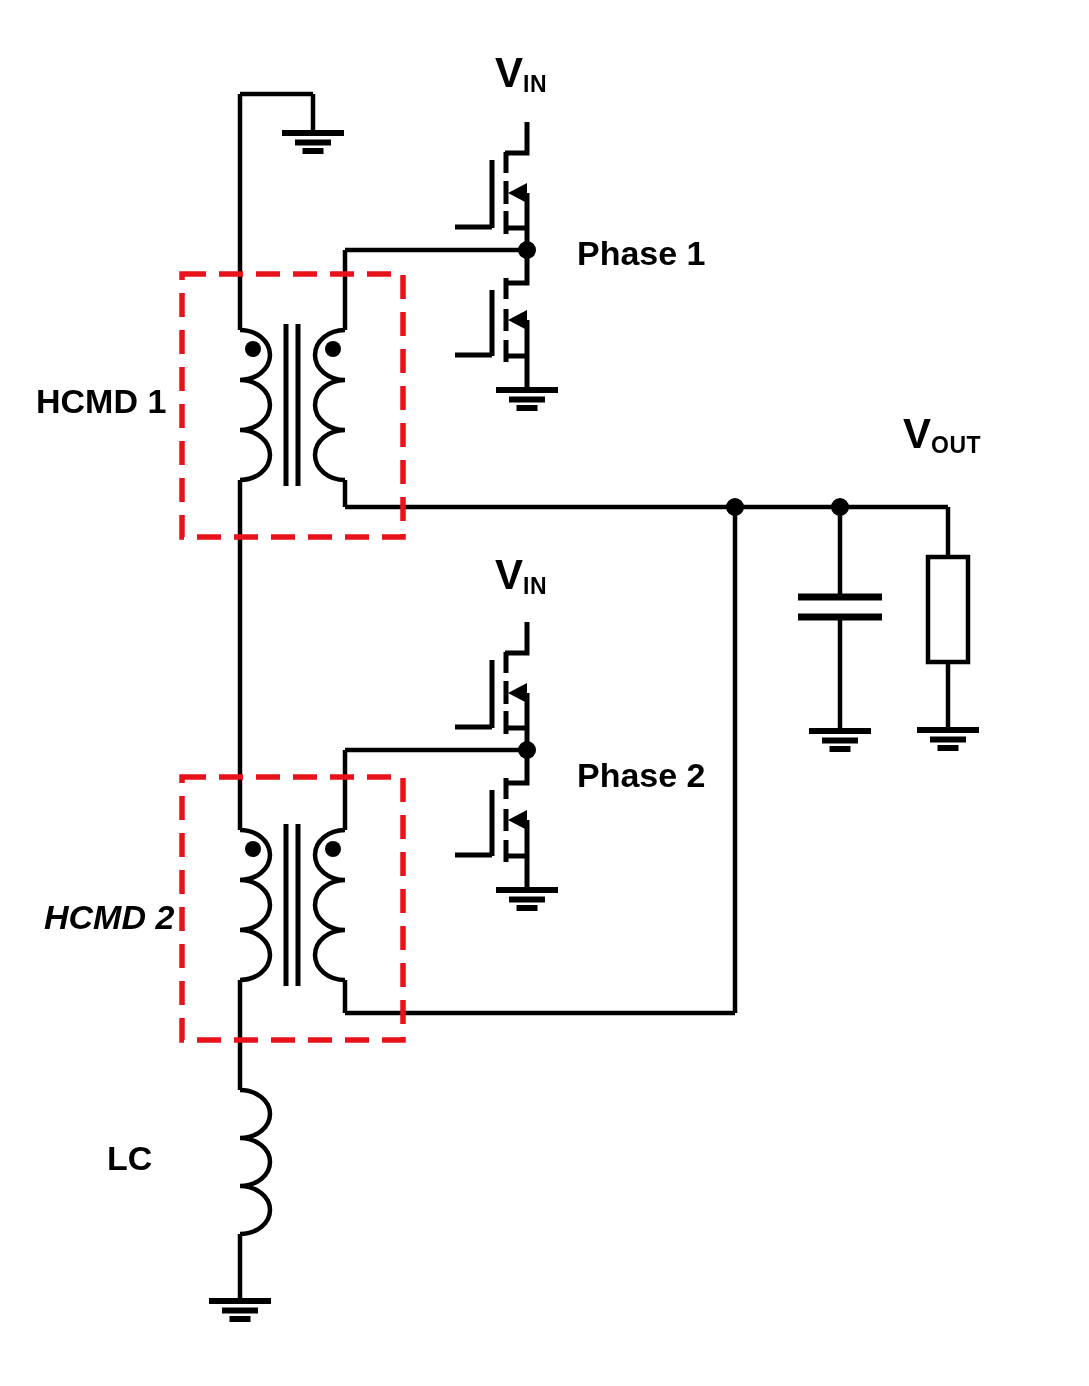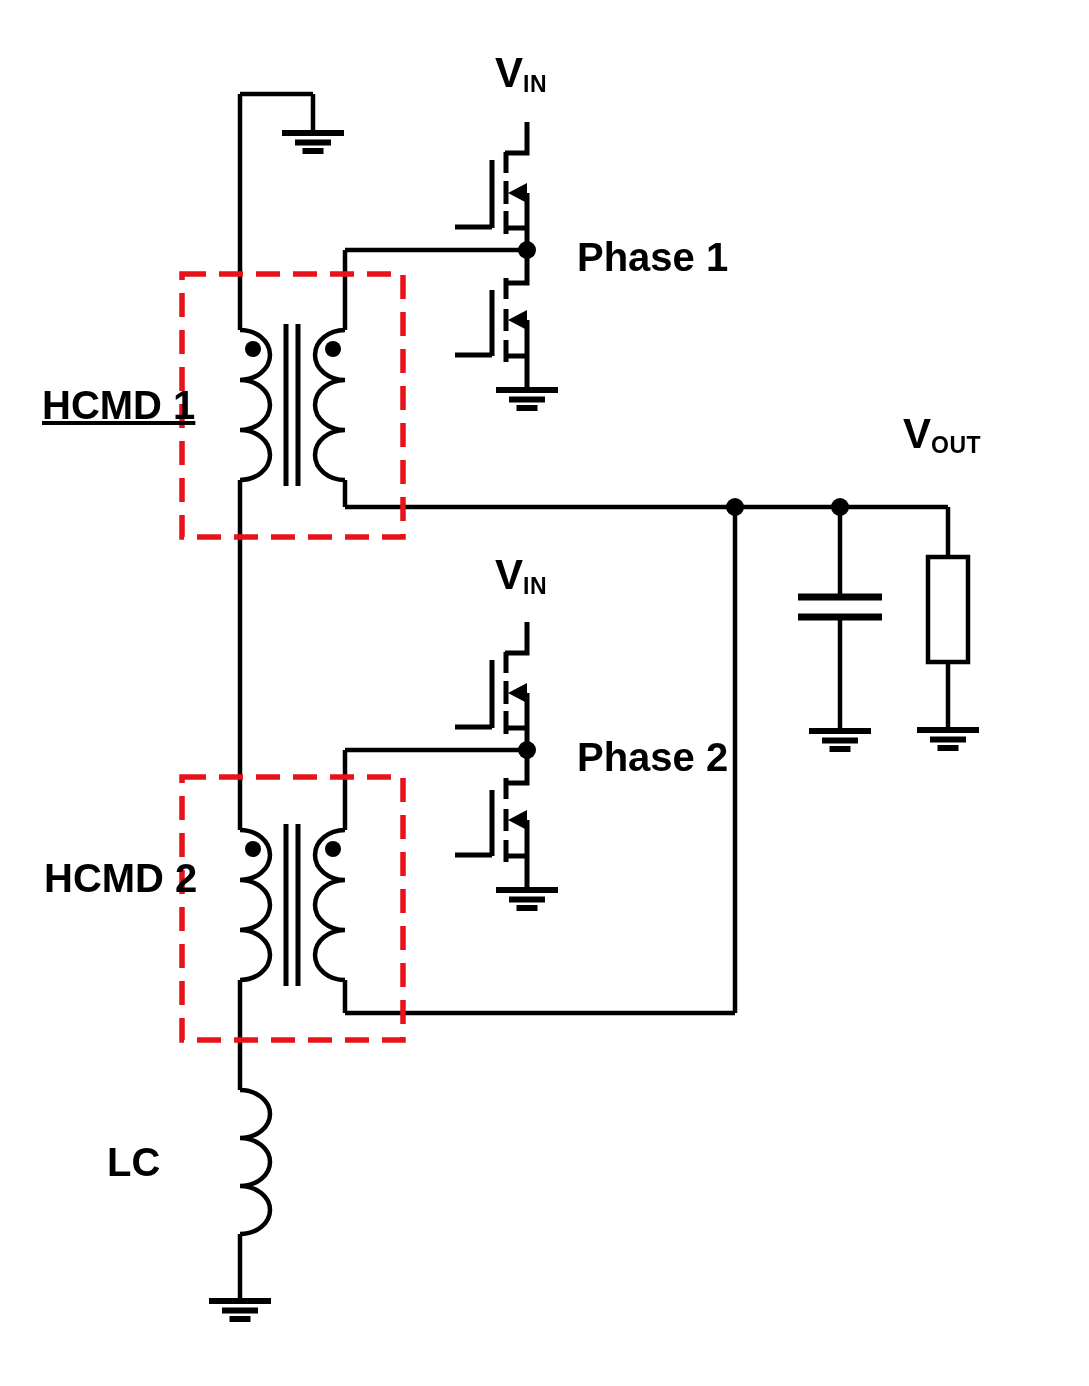--- a/index.html
+++ b/index.html
@@ -16,21 +16,21 @@
     overflow:hidden;
   }
   svg.schematic{position:absolute;left:0;top:0;}
   .lbl{
     position:absolute;
     color:var(--wire);
     font-weight:bold;
     white-space:nowrap;
     line-height:1.1;
   }
-  .name-lbl{font-size:40px;}
+  .name-lbl{font-size:34px;}
   .v-lbl{font-size:42px;}
   .v-lbl .sub{font-size:23px;vertical-align:-5px;letter-spacing:.5px;}
 </style>
 </head>
 <body>
 
 <div class="stage">
 
 <svg class="schematic" width="1089" height="1386" viewBox="0 0 1089 1386" fill="none" stroke="var(--wire)" stroke-width="4.5" stroke-linecap="butt" stroke-linejoin="miter">
 
@@ -149,37 +149,37 @@
 </svg>
 
 <div class="lbl v-lbl" style="left:495px;top:50px;">
   <span>V</span><span class="sub">IN</span>
 </div>
 
 <div class="lbl name-lbl" style="left:577px;top:235px;">
   <span>Phase 1</span>
 </div>
 
-<div class="lbl name-lbl" style="left:42px;top:383px;text-decoration:underline;">
+<div class="lbl name-lbl" style="left:36px;top:383px;">
   <span>HCMD 1</span>
 </div>
 
 <div class="lbl v-lbl" style="left:903px;top:411px;">
   <span>V</span><span class="sub">OUT</span>
 </div>
 
 <div class="lbl v-lbl" style="left:495px;top:552px;">
   <span>V</span><span class="sub">IN</span>
 </div>
 
-<div class="lbl name-lbl" style="left:577px;top:735px;">
+<div class="lbl name-lbl" style="left:577px;top:757px;">
   <span>Phase 2</span>
 </div>
 
-<div class="lbl name-lbl" style="left:44px;top:856px;">
+<div class="lbl name-lbl" style="left:44px;top:899px;font-style:italic;">
   <span>HCMD 2</span>
 </div>
 
 <div class="lbl name-lbl" style="left:93px;top:1140px;margin-left:14px;">
   <span>LC</span>
 </div>
 
 </div>
 
 </body></html>

